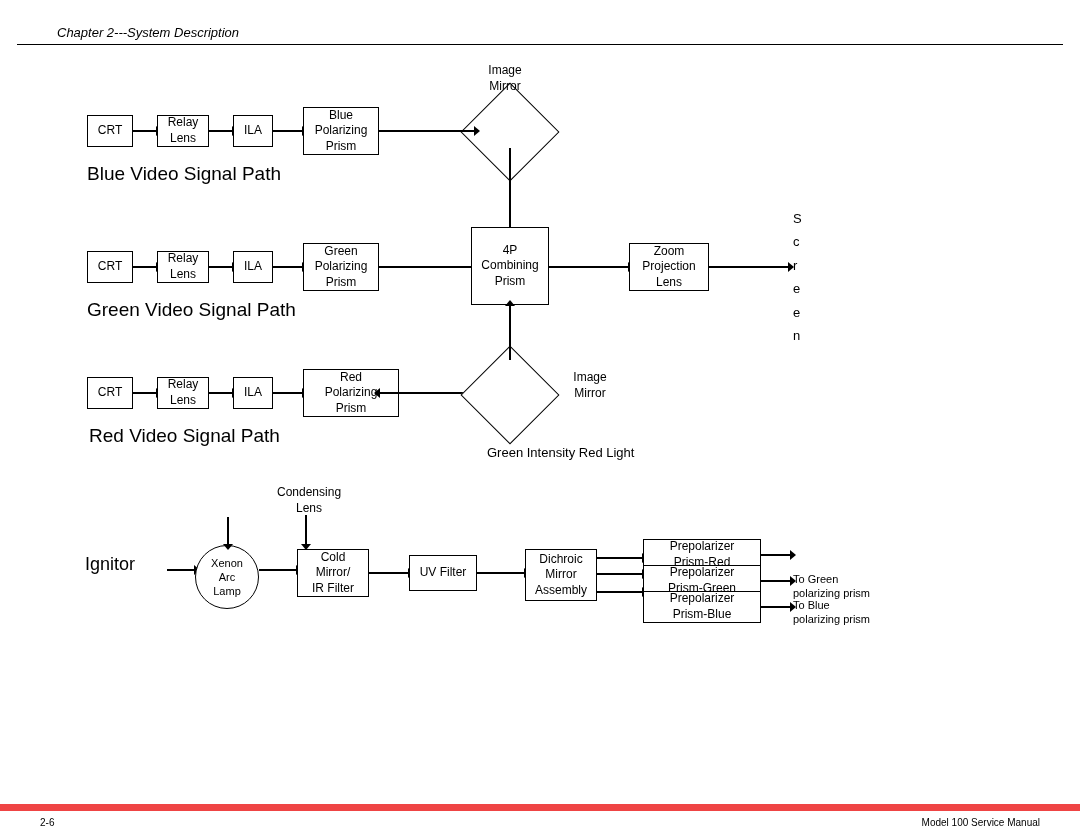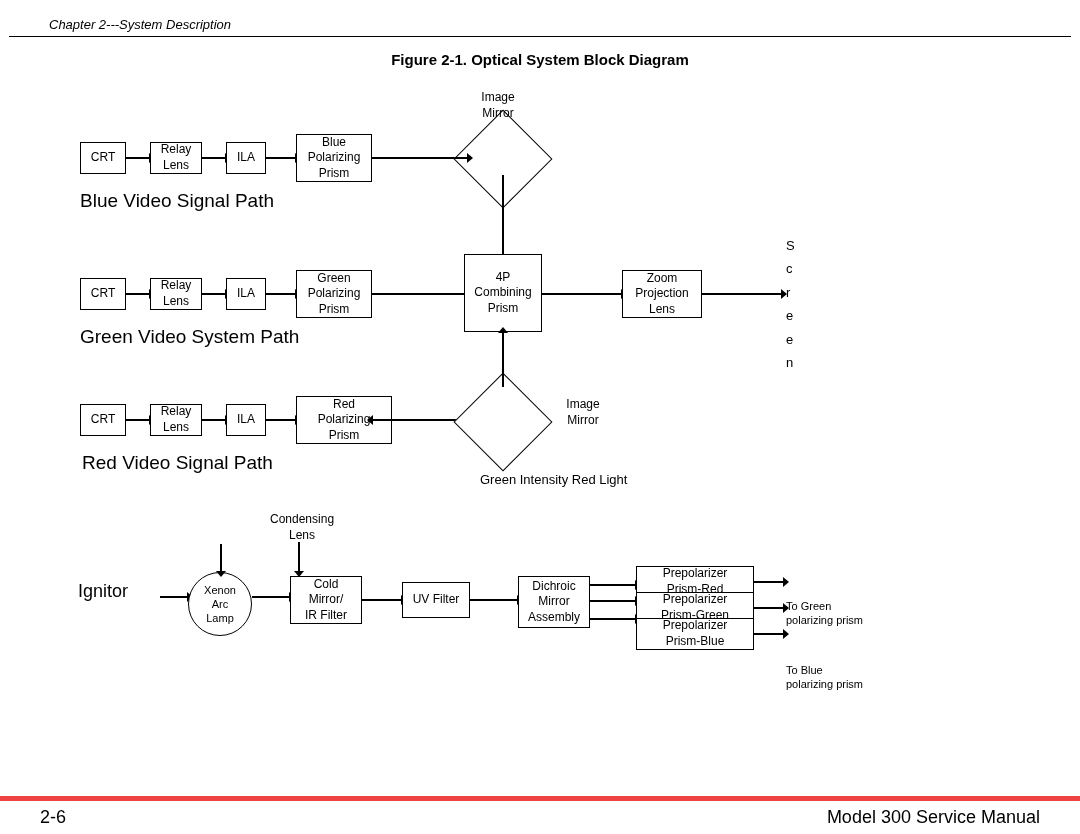--- a/index.html
+++ b/index.html
@@ -8,44 +8,44 @@
       background: #fff;
       color: #000;
       width: 1080px;
       height: 834px;
       overflow: hidden;
       position: relative;
     }
     .page {
       width: 1080px;
       height: 834px;
-      padding: 9px;
+      padding: 17px;
       position: relative;
     }
     .header {
       border-bottom: 1px solid #000;
       padding: 8px 40px 4px 40px;
       display: flex;
       justify-content: space-between;
       align-items: center;
     }
     .header-left {
       font-style: italic;
       font-size: 13px;
     }
     .footer {
       position: absolute;
       bottom: 0;
       left: 0;
       right: 0;
-      border-top: 5px solid #ef4444;
+      border-top: 7px solid #ef4444;
       padding: 6px 40px;
       display: flex;
       justify-content: space-between;
-      font-size: 18px;
+      font-size: 10px;
     }
     .content {
       padding: 10px 40px 30px 40px;
     }
     .figure-title {
       font-size: 15px;
       font-weight: bold;
       text-align: center;
       margin-bottom: 14px;
       margin-top: 4px;
@@ -158,21 +158,20 @@
 </head>
 <body>
 
 <div class="page">
 
   <div class="header">
     <span class="header-left">Chapter 2---System Description</span>
   </div>
 
   <div class="content">
-    <div class="figure-title">Figure 2-1.  Optical System Block Diagram</div>
 
     <div class="diagram-area">
 
       <div class="box" style="left:30px;top:60px;width:46px;height:32px;">
         <span>CRT</span>
       </div>
 
       <div class="arrow arrow-h arrowhead-right" style="left:76px;top:75px;width:24px;"></div>
 
       <div class="box" style="left:100px;top:60px;width:52px;height:32px;">
@@ -212,21 +211,21 @@
       </div>
 
       <div class="arrow arrow-h arrowhead-right" style="left:216px;top:211px;width:30px;"></div>
 
       <div class="box" style="left:246px;top:188px;width:76px;height:48px;">
         <span>Green<br>Polarizing<br>Prism</span>
       </div>
 
       <div class="arrow arrow-h arrowhead-right" style="left:322px;top:211px;width:108px;"></div>
 
-      <div class="big-label" style="left:30px;top:244px;font-size:19px;">Green Video System Path</div>
+      <div class="big-label" style="left:30px;top:244px;font-size:19px;">Green Video Signal Path</div>
 
       <div class="box" style="left:30px;top:322px;width:46px;height:32px;">
         <span>CRT</span>
       </div>
 
       <div class="arrow arrow-h arrowhead-right" style="left:76px;top:337px;width:24px;"></div>
 
       <div class="box" style="left:100px;top:322px;width:52px;height:32px;">
         <span>Relay<br>Lens</span>
       </div>
@@ -334,22 +333,22 @@
       </div>
 
       <div class="arrow arrow-h arrowhead-right" style="left:704px;top:499px;width:30px;"></div>
 
       <div class="arrow arrow-h arrowhead-right" style="left:704px;top:525px;width:30px;"></div>
 
       <div class="arrow arrow-h arrowhead-right" style="left:704px;top:551px;width:30px;"></div>
 
       <div class="label" style="left:736px;top:517px;font-size:11px;text-align:left;">To Green<br>polarizing prism</div>
 
-      <div class="label" style="left:736px;top:543px;font-size:11px;text-align:left;margin-top:38px;">To Blue<br>polarizing prism</div>
+      <div class="label" style="left:736px;top:543px;font-size:11px;text-align:left;">To Blue<br>polarizing prism</div>
 
     </div>
   </div>
 
   <div class="footer">
     <span>2-6</span>
-    <span>Model 300 Service Manual</span>
+    <span>Model 100 Service Manual</span>
   </div>
 </div>
 
 </body></html>

